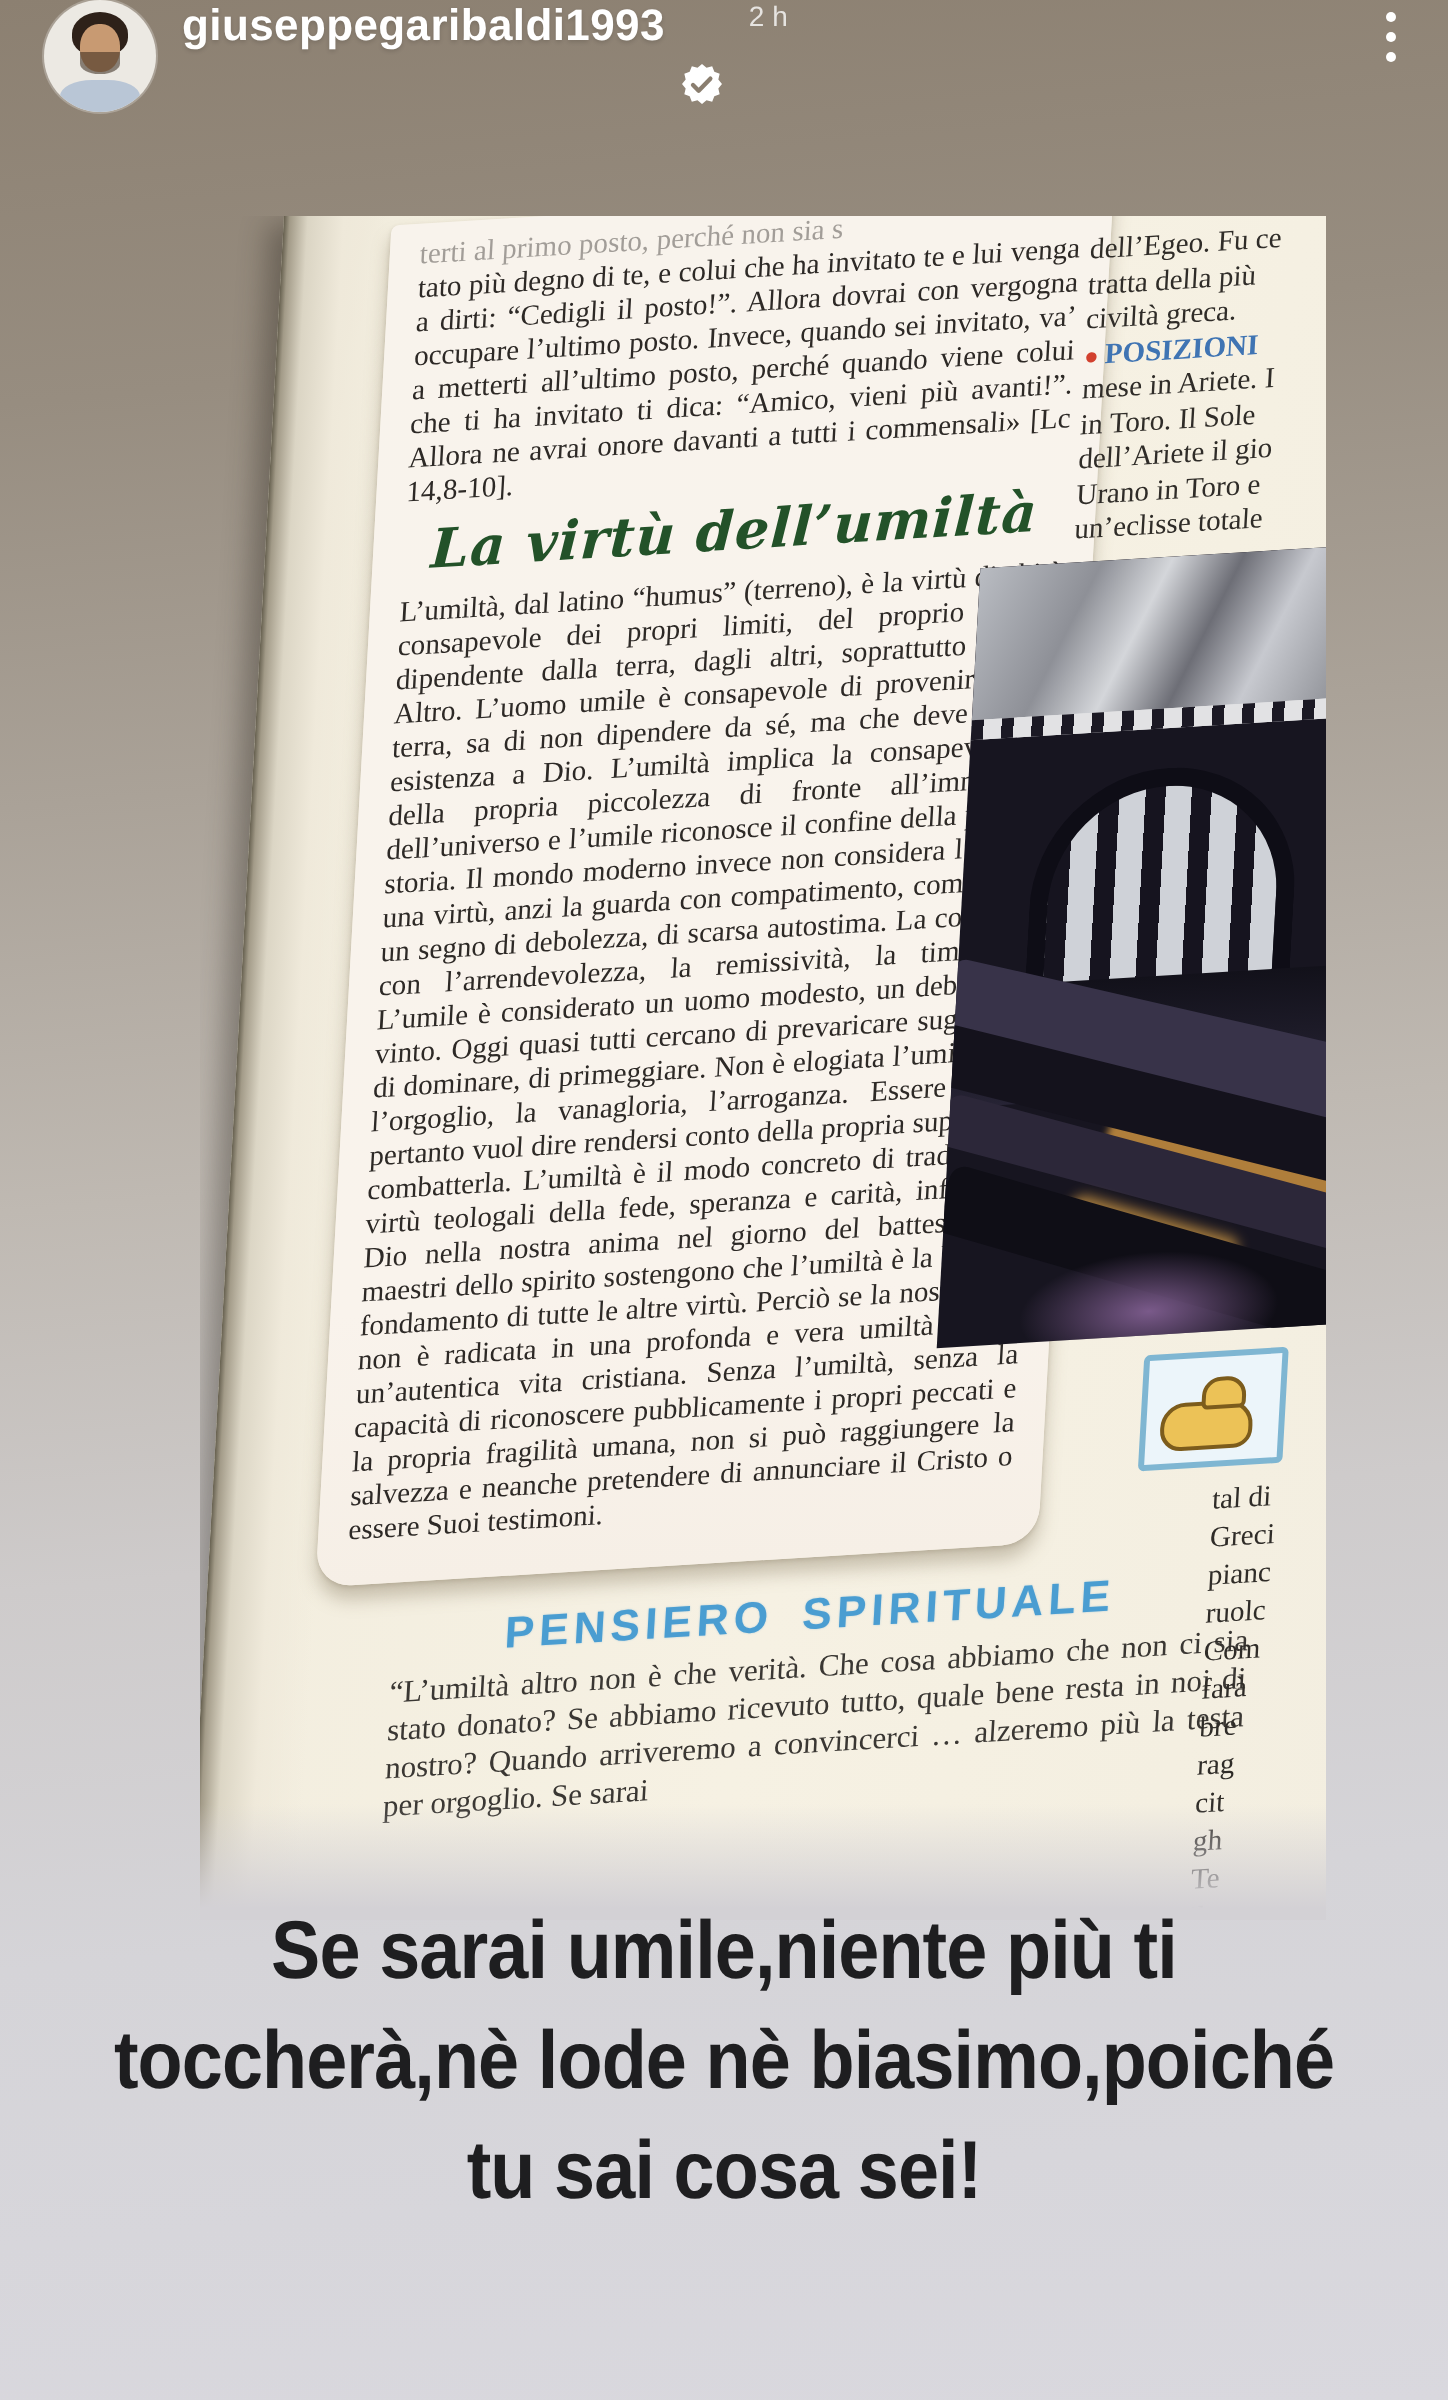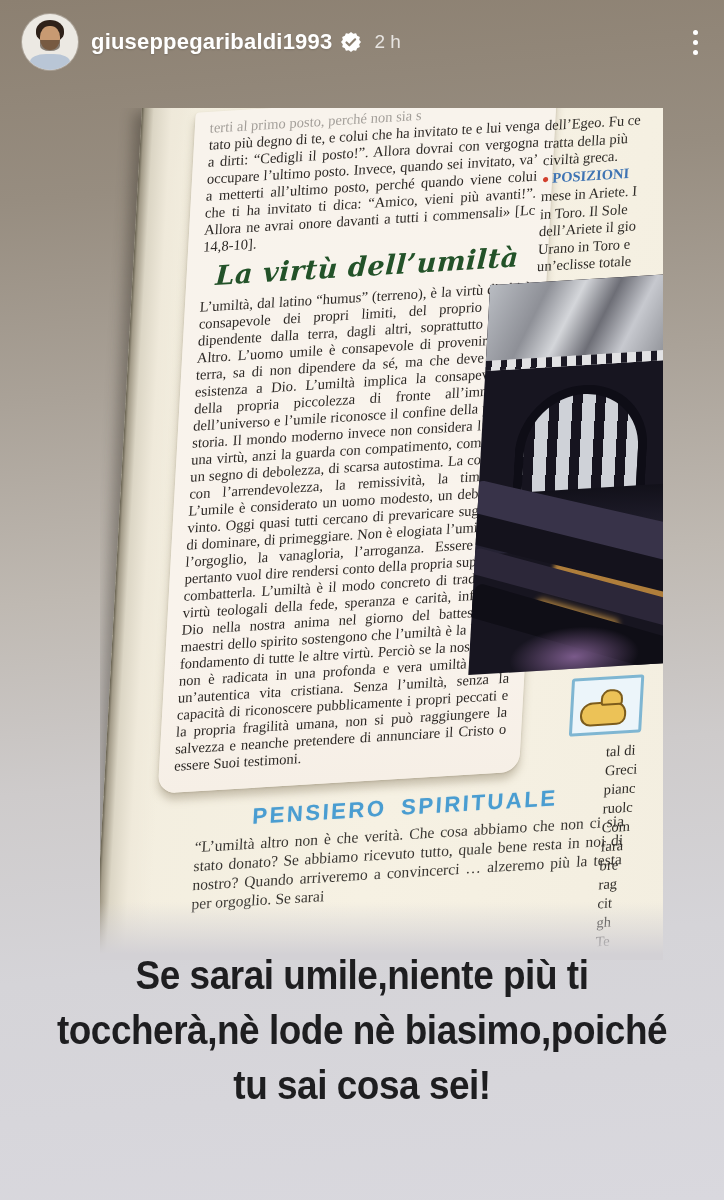--- a/index.html
+++ b/index.html
@@ -9,34 +9,34 @@
     overflow:hidden;
   }
   .stage {
     position:relative; width:724px; height:1200px; overflow:hidden;
     background:linear-gradient(175deg,#8c8071 0%,#978d80 16%,#aaa298 32%,#bfb9b2 48%,#cecbcb 63%,#d5d4d8 78%,#d9d8de 100%);
   }
 
   
   .story-header {
     position:absolute; top:0; left:0; right:0; height:84px;
-    display:flex; align-items:center; padding:0 22px; gap:13px; z-index:5;
+    display:flex; padding:0 22px; gap:13px; z-index:5;
   }
   .avatar {
     width:56px; height:56px; border-radius:50%; background:#ece9e3;
     position:relative; overflow:hidden; flex:0 0 auto;
     box-shadow:0 0 0 1px rgba(255,255,255,.25);
   }
   .avatar .hair { position:absolute; top:6px; left:14px; width:28px; height:22px; background:#2e2119; border-radius:50% 50% 42% 42%; }
   .avatar .face { position:absolute; top:12px; left:18px; width:20px; height:24px; background:#c89a72; border-radius:46%; }
   .avatar .beard{ position:absolute; top:26px; left:18px; width:20px; height:11px; background:rgba(53,38,26,.55); border-radius:0 0 48% 48%; }
   .avatar .shirt{ position:absolute; bottom:-4px; left:8px; width:40px; height:20px; background:#b9c6d6; border-radius:40% 40% 0 0; }
   .username { color:#fff; font-size:22px; font-weight:700; letter-spacing:.2px; text-shadow:0 1px 2px rgba(0,0,0,.15); }
   .badge { display:flex; align-items:center; margin-left:-4px; }
-  .time { color:rgba(255,255,255,.78); font-size:19px; }
+  .time { color:rgba(255,255,255,.78); font-size:14px; }
   .kebab { margin-left:auto; display:flex; flex-direction:column; gap:5px; padding:6px 4px; cursor:pointer; }
   .kebab i { width:5px; height:5px; border-radius:50%; background:#fff; display:block; }
 
   
   .photo-wrap {
     position:absolute; left:100px; top:108px; width:563px; height:852px;
     overflow:hidden; z-index:1;
   }
   .photo-wrap::after {
     content:''; position:absolute; left:0; right:0; bottom:0; height:58px; z-index:9;

